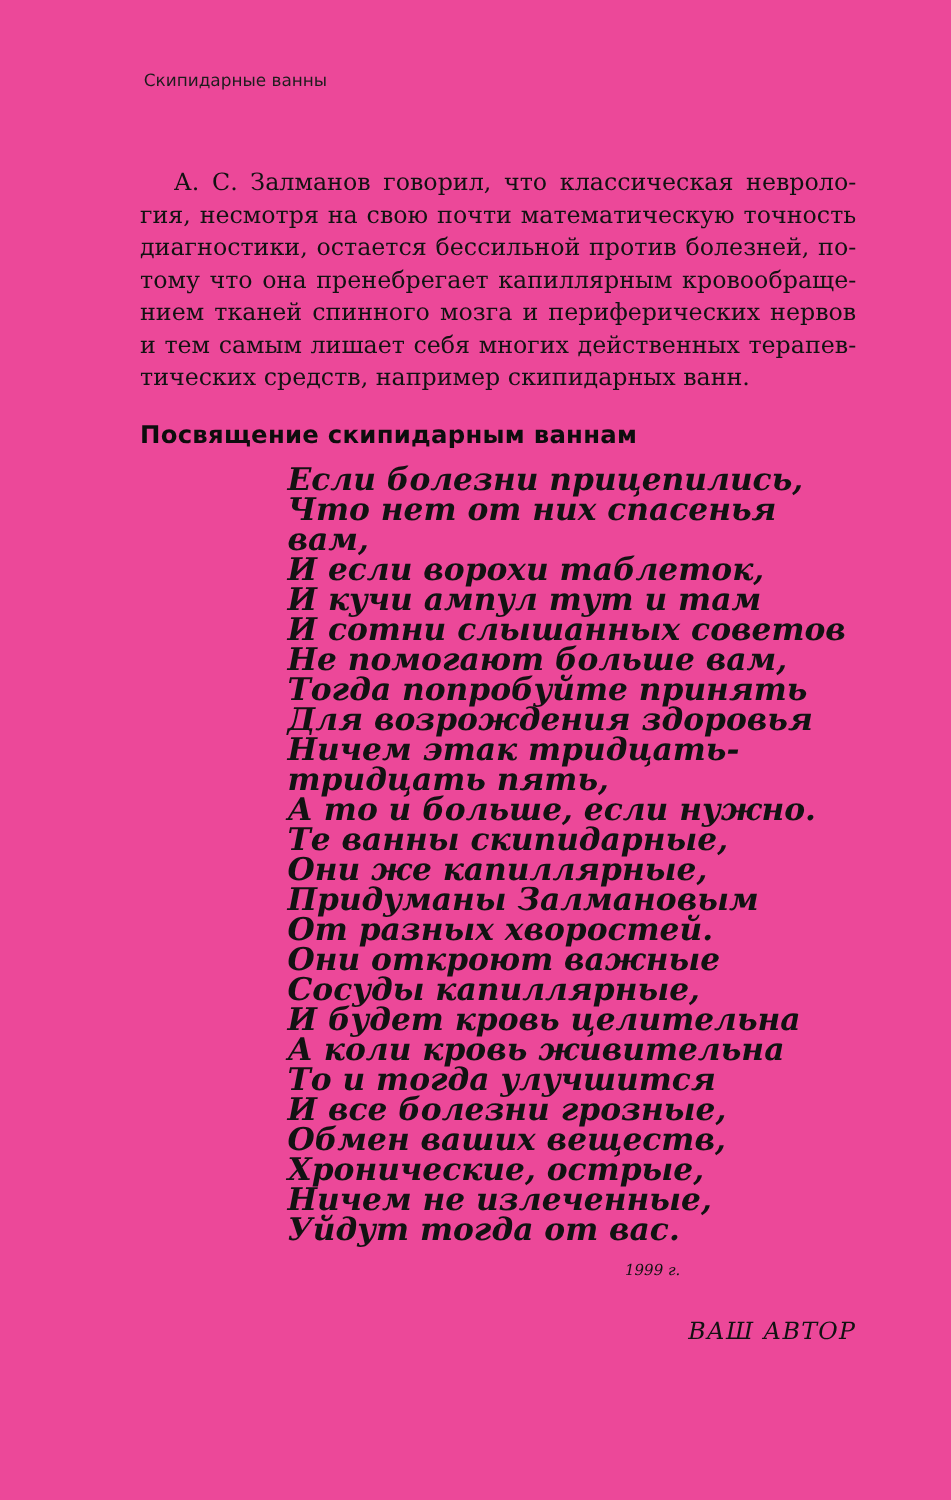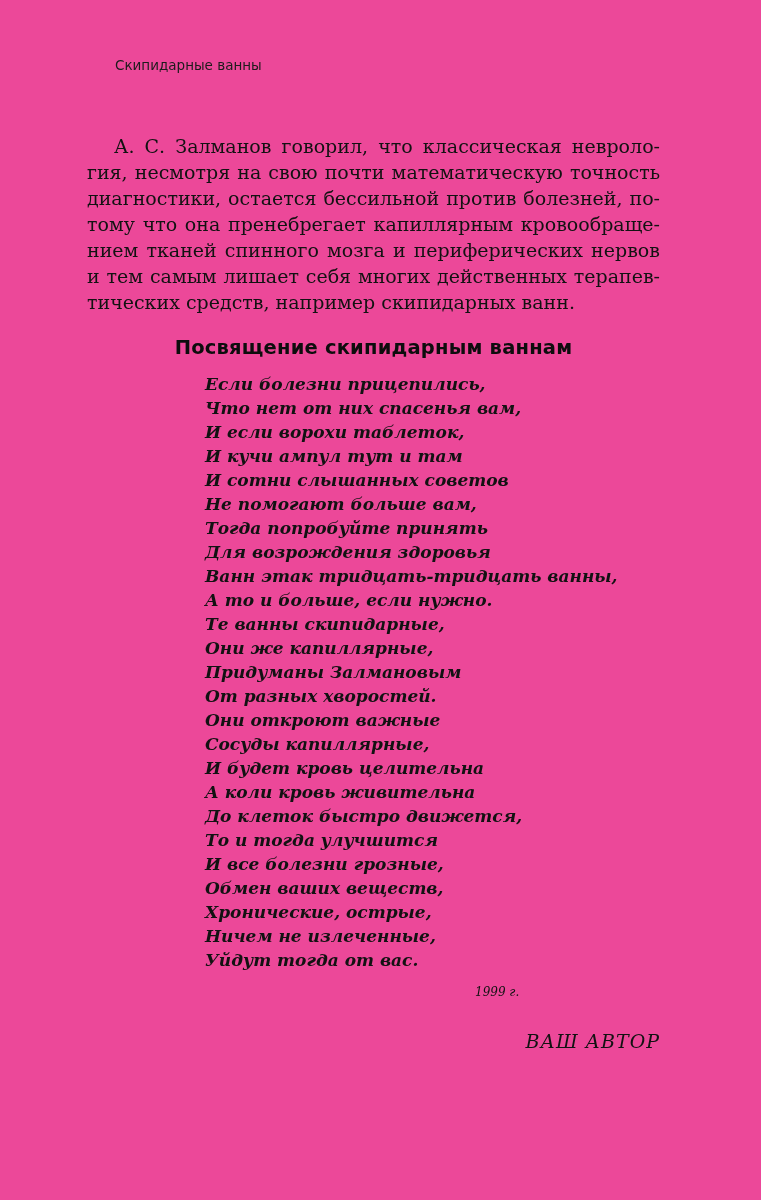--- a/index.html
+++ b/index.html
@@ -15,53 +15,52 @@
   .running-header {
     position: absolute;
     left: 115px;
     top: 57px;
     font-family: "DejaVu Sans", "Liberation Sans", sans-serif;
     font-size: 13.5px;
     color: #1c1c1c;
   }
   .content {
     position: absolute;
-    left: 87px;
+    left: 112px;
     top: 133px;
     width: 573px;
   }
   .paragraph {
     font-size: 19px;
     line-height: 26px;
     color: #121212;
   }
   .paragraph .para-line {
     text-align: justify;
     text-align-last: justify;
   }
   .paragraph .para-line:first-child {
     text-indent: 27px;
   }
   .paragraph .para-line:last-child {
     text-align-last: left;
   }
   .heading {
     margin: 21px 0 13px 0;
-    text-align: center;
     font-family: "DejaVu Sans", "Liberation Sans", sans-serif;
     font-weight: bold;
     font-size: 19.5px;
     letter-spacing: 0.2px;
     color: #0d0d0d;
   }
   .poem {
     margin: 12px 0 0 118px;
     font-style: italic;
     font-weight: bold;
-    font-size: 17px;
+    font-size: 25px;
     line-height: 24px;
     color: #121212;
   }
   .year {
     margin: 8px 0 16px 388px;
     font-style: italic;
     font-size: 12px;
     line-height: 24px;
   }
   .signature {
@@ -95,31 +94,30 @@
 
     <div class="poem">
         <div class="poem-line">Если болезни прицепились,</div>
         <div class="poem-line">Что нет от них спасенья вам,</div>
         <div class="poem-line">И если ворохи таблеток,</div>
         <div class="poem-line">И кучи ампул тут и там</div>
         <div class="poem-line">И сотни слышанных советов</div>
         <div class="poem-line">Не помогают больше вам,</div>
         <div class="poem-line">Тогда попробуйте принять</div>
         <div class="poem-line">Для возрождения здоровья</div>
-        <div class="poem-line">Ванн этак тридцать-тридцать ванны,</div>
+        <div class="poem-line">Ничем этак тридцать-тридцать пять,</div>
         <div class="poem-line">А то и больше, если нужно.</div>
         <div class="poem-line">Те ванны скипидарные,</div>
         <div class="poem-line">Они же капиллярные,</div>
         <div class="poem-line">Придуманы Залмановым</div>
         <div class="poem-line">От разных хворостей.</div>
         <div class="poem-line">Они откроют важные</div>
         <div class="poem-line">Сосуды капиллярные,</div>
         <div class="poem-line">И будет кровь целительна</div>
         <div class="poem-line">А коли кровь живительна</div>
-        <div class="poem-line">До клеток быстро движется,</div>
         <div class="poem-line">То и тогда улучшится</div>
         <div class="poem-line">И все болезни грозные,</div>
         <div class="poem-line">Обмен ваших веществ,</div>
         <div class="poem-line">Хронические, острые,</div>
         <div class="poem-line">Ничем не излеченные,</div>
         <div class="poem-line">Уйдут тогда от вас.</div>
       </div>
 
     <div class="year">1999 г.</div>
 

